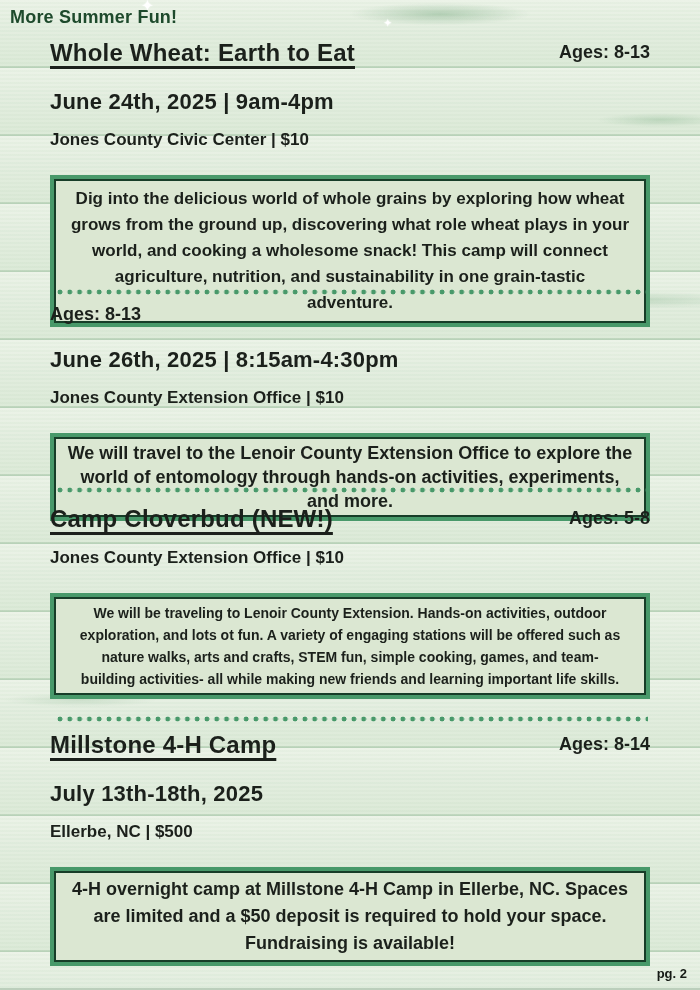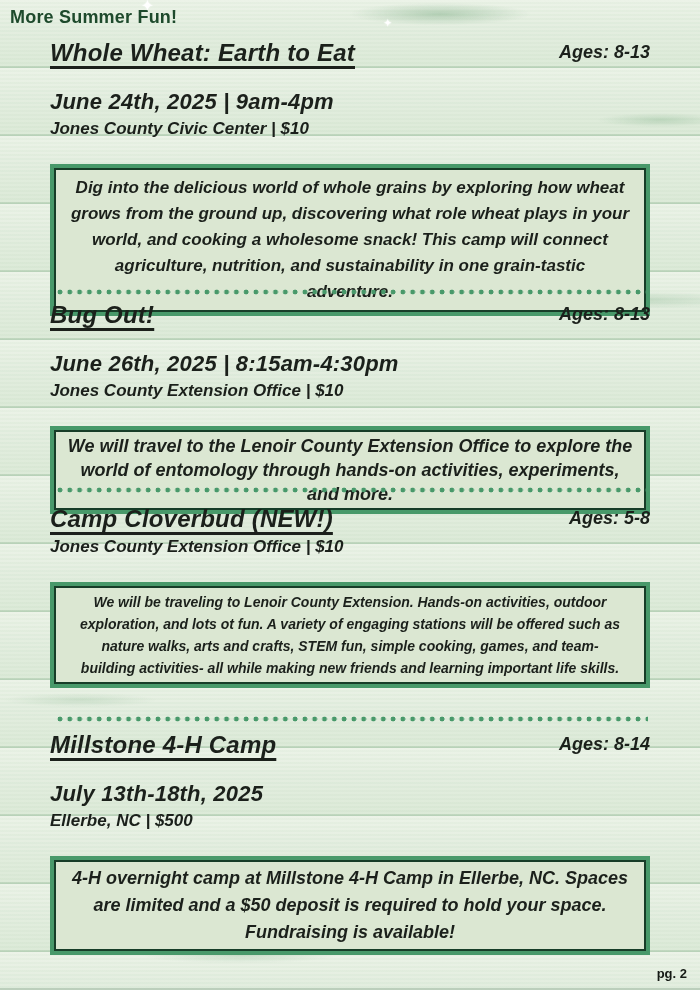--- a/index.html
+++ b/index.html
@@ -29,29 +29,29 @@
         rgba(120,170,125,.55) 67px, rgba(120,170,125,.22) 68px);
     border-bottom:2px solid rgba(100,140,105,.35);
   }
   .top-note{
     position:absolute;top:7px;left:10px;
     font-size:18px;letter-spacing:.2px;color:var(--note);
   }
   .sparkle{position:absolute;color:#ffffff;text-shadow:0 0 2px #fff;}
   .sparkle.s1{left:142px;top:-2px;font-size:13px;}
   .sparkle.s2{left:384px;top:18px;font-size:9px;}
-  .camp{position:absolute;left:50px;right:50px;font-style:italic;}
+  .camp{position:absolute;left:50px;right:50px;}
   .title-row{display:flex;justify-content:space-between;align-items:flex-start;}
   .camp-title{
     font-size:24px;line-height:30px;letter-spacing:.2px;
     text-decoration:underline;text-decoration-thickness:2.5px;text-underline-offset:5px;
   }
   .ages{font-size:18px;line-height:24px;padding-top:2px;}
   .datetime{font-size:22px;line-height:28px;margin-top:20px;letter-spacing:.2px;}
-  .location{font-size:17px;line-height:21px;margin-top:2px;}
+  .location{font-size:17px;line-height:21px;margin-top:13px;}
   .desc-box{
     margin-top:25px;
     background:var(--box-fill);
     border:4px solid var(--accent);
     box-shadow:inset 0 0 0 2px var(--dark-line);
     text-align:center;
   }
   .desc{display:block;}
   .b1 .desc{font-size:17px;line-height:26px;padding:7px 16px;}
   .b2 .desc{font-size:18px;line-height:24px;padding:4px 12px;}
@@ -88,21 +88,20 @@
     <div class="location">Jones County Civic Center | $10</div>
     <div class="desc-box b1">
       <p class="desc">Dig into the delicious world of whole grains by exploring how wheat grows from the ground up, discovering what role wheat plays in your world, and cooking a wholesome snack! This camp will connect agriculture, nutrition, and sustainability in one grain-tastic adventure.</p>
     </div>
   </section>
 
   <div class="dotted-divider div-0"></div>
 
   <section class="camp sec-1">
     <div class="title-row">
-      <h2 class="camp-title">Bug Out!</h2>
       <div class="ages">Ages: 8-13</div>
     </div>
     <div class="datetime">June 26th, 2025 | 8:15am-4:30pm</div>
     <div class="location">Jones County Extension Office | $10</div>
     <div class="desc-box b2">
       <p class="desc">We will travel to the Lenoir County Extension Office to explore the world of entomology through hands-on activities, experiments, and more.</p>
     </div>
   </section>
 
   <div class="dotted-divider div-1"></div>

